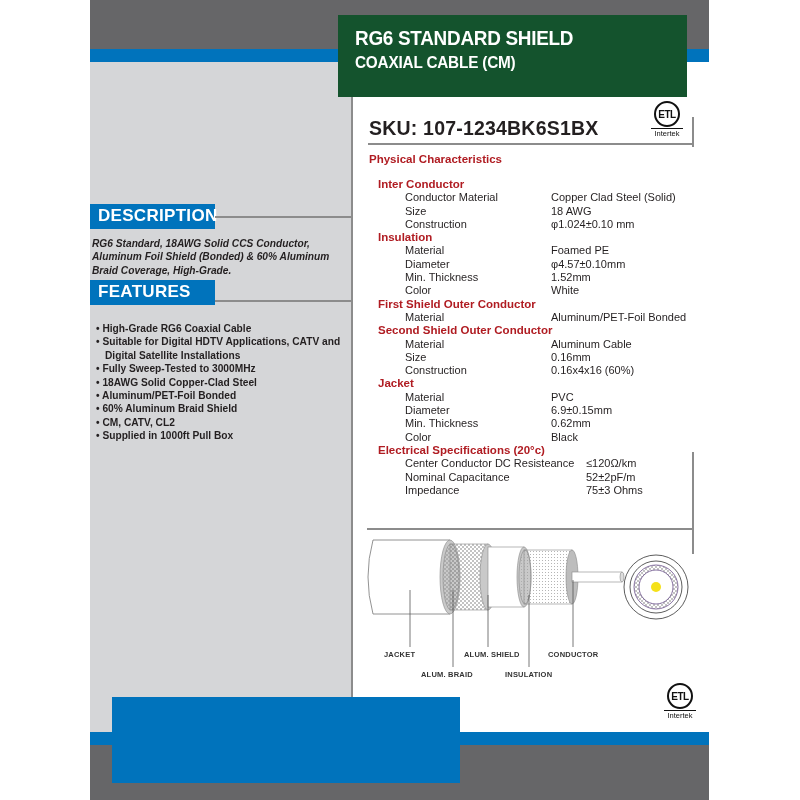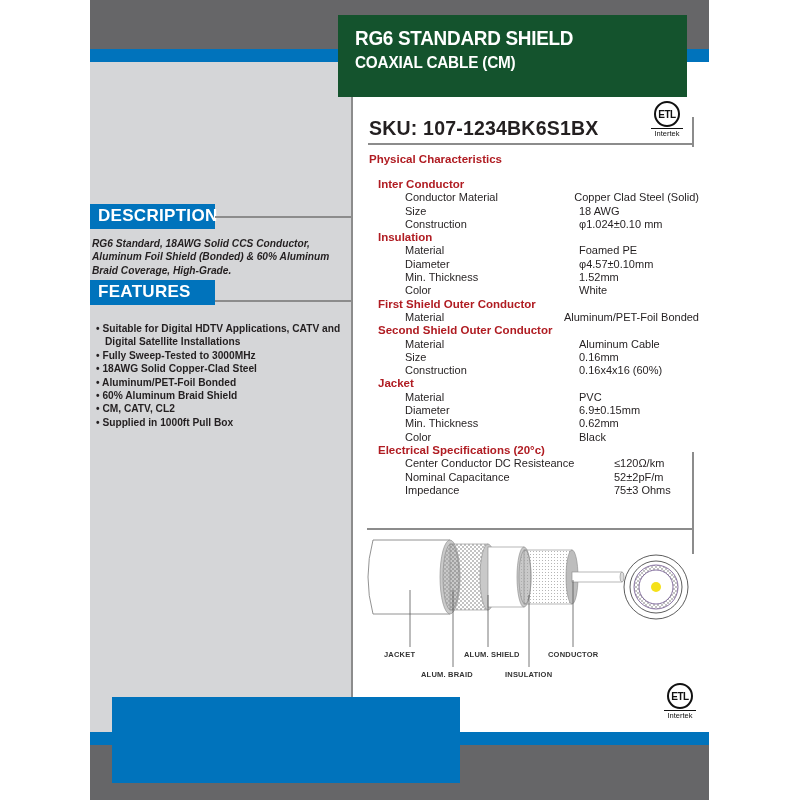--- a/index.html
+++ b/index.html
@@ -21,21 +21,21 @@
   .sku-line { position: absolute; left: 278px; top: 143px; width: 325px; height: 2px; background: #8c8c8c; }
   .right-vline-top { position: absolute; left: 602px; top: 117px; width: 2px; height: 30px; background: #8c8c8c; }
 
   .etl { position: absolute; width: 32px; text-align: center; }
   .etl-circle { width: 26px; height: 26px; margin: 0 auto; border: 2.5px solid #111; border-radius: 50%; display: flex; align-items: center; justify-content: center; font-weight: bold; font-size: 10px; color: #111; letter-spacing: -0.5px; }
   .etl-text { font-size: 7.5px; color: #111; border-top: 1px solid #111; margin-top: 1px; line-height: 9px; }
 
   .specs { position: absolute; left: 279px; top: 152px; width: 330px; font-size: 11px; color: #231f20; }
   .phys-title { color: #b01c22; font-weight: bold; font-size: 11.5px; height: 26px; line-height: 14px; }
   .sec-title { color: #b01c22; font-weight: bold; font-size: 11.5px; line-height: 13.3px; margin-left: 9px; }
-  .row { display: flex; line-height: 13.3px; gap: 28px; }
+  .row { display: flex; line-height: 13.3px; }
   .row .k { width: 182px; padding-left: 36px; white-space: nowrap; }
   .row .v { white-space: nowrap; }
   .elec .row .k { width: 217px; }
 
   .right-vline-mid { position: absolute; left: 602px; top: 452px; width: 2px; height: 102px; background: #8c8c8c; }
   .hsep { position: absolute; left: 277px; top: 528px; width: 327px; height: 2px; background: #8c8c8c; }
 
   .sec-header { position: absolute; left: 0; height: 25px; background: #0073bc; color: #fff; font-weight: bold; font-size: 17px; padding: 2px 0 0 8px; letter-spacing: 0.3px; }
   .sec-rule { position: absolute; height: 2px; background: #8c8c8c; }
   .desc-text { position: absolute; left: 2px; top: 237px; width: 255px; font-size: 10.2px; font-weight: bold; color: #231f20; line-height: 13.4px; font-style: italic; }
@@ -71,20 +71,21 @@
     <div class="etl-text">Intertek</div>
   </div>
 
   <div class="sec-header" style="top:204px; width:125px;">DESCRIPTION</div>
   <div class="sec-rule" style="left:125px; top:216px; width:138px;"></div>
   <div class="desc-text">RG6 Standard, 18AWG Solid CCS Conductor, Aluminum Foil Shield (Bonded) &amp; 60% Aluminum Braid Coverage, High-Grade.</div>
 
   <div class="sec-header" style="top:280px; width:125px;">FEATURES</div>
   <div class="sec-rule" style="left:125px; top:300px; width:138px;"></div>
   <ul class="feat-list">
+    <li>High-Grade RG6 Coaxial Cable</li>
     <li>Suitable for Digital HDTV Applications, CATV and Digital Satellite Installations</li>
     <li>Fully Sweep-Tested to 3000MHz</li>
     <li>18AWG Solid Copper-Clad Steel</li>
     <li>Aluminum/PET-Foil Bonded</li>
     <li>60% Aluminum Braid Shield</li>
     <li>CM, CATV, CL2</li>
     <li>Supplied in 1000ft Pull Box</li>
   </ul>
 
   <div class="specs">

